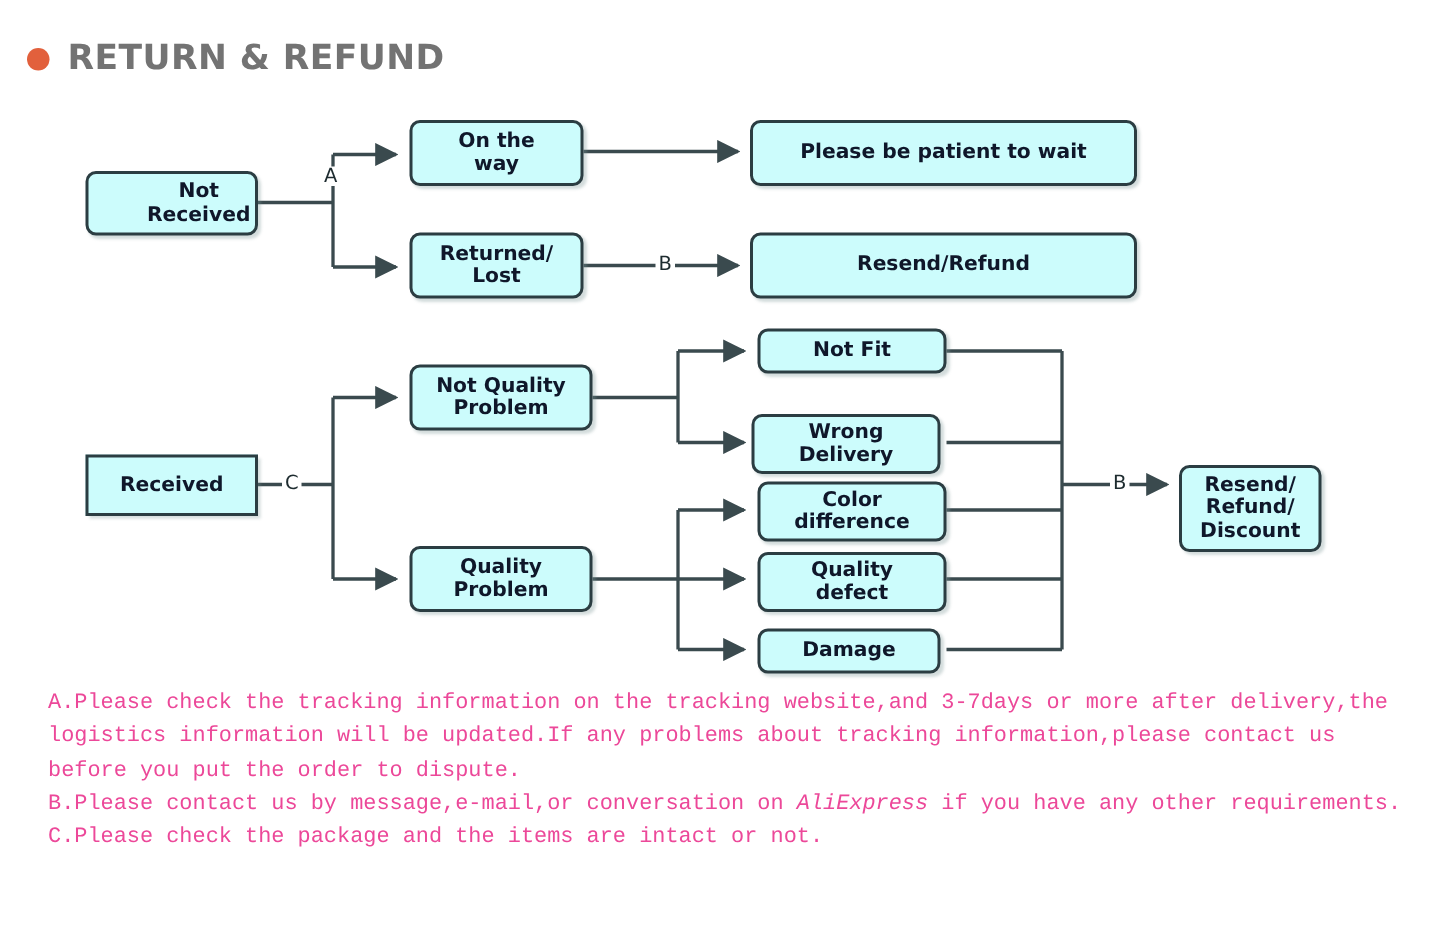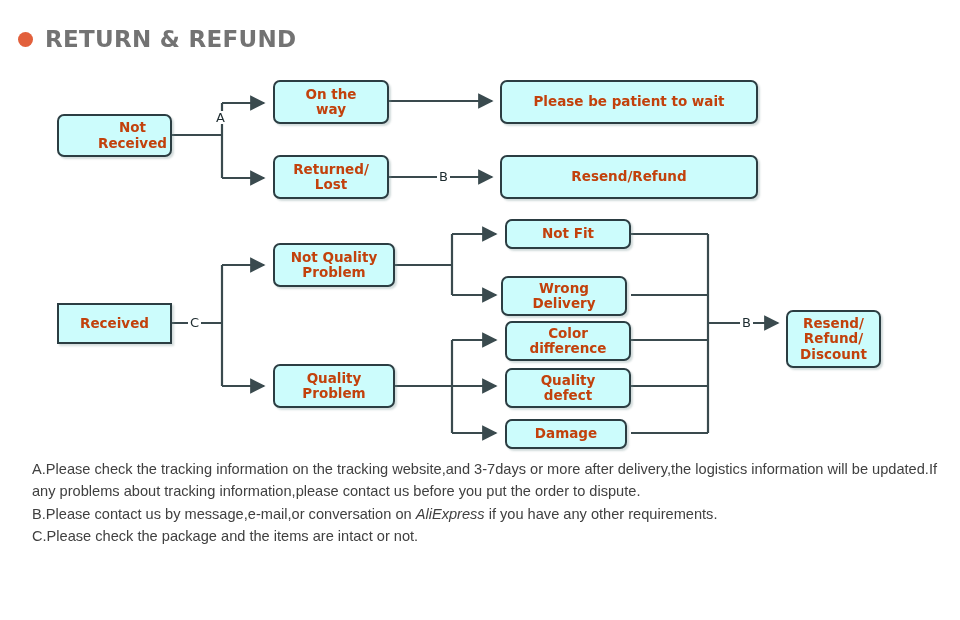--- a/index.html
+++ b/index.html
@@ -65,21 +65,21 @@
     background: #ccfcfc;
     border: 2px solid #2b3d42;
     border-radius: 7px;
     display: flex;
     align-items: center;
     justify-content: center;
     text-align: center;
     font-family: "DejaVu Sans", sans-serif;
     font-size: 13.5px;
     font-weight: bold;
-    color: #c2410c;
+    color: #0f172a;
     line-height: 1.12;
     box-shadow: 2px 2px 2px rgba(120,150,150,0.33);
     padding: 0 4px;
   }
   .node.square { border-radius: 0; }
   .node .lbl { display: block; white-space: pre-line; }
 
   
   .edge-label {
     position: absolute;
@@ -91,24 +91,24 @@
     padding: 0 2px;
     line-height: 1;
   }
 
   
   #notes {
     position: absolute;
     left: 32px;
     top: 458px;
     width: 908px;
-    font-family: Liberation Sans, sans-serif;
+    font-family: Liberation Mono, monospace;
     font-size: 14.6px;
     line-height: 1.53;
-    color: #404040;
+    color: #ec4899;
   }
   #notes p { margin: 0; }
   #notes .it { font-style: italic; }
 </style>
 </head>
 <body>
 
 <div id="title-row">
   <span id="title-bullet"></span>
   <span id="title-text">RETURN &amp; REFUND</span>

